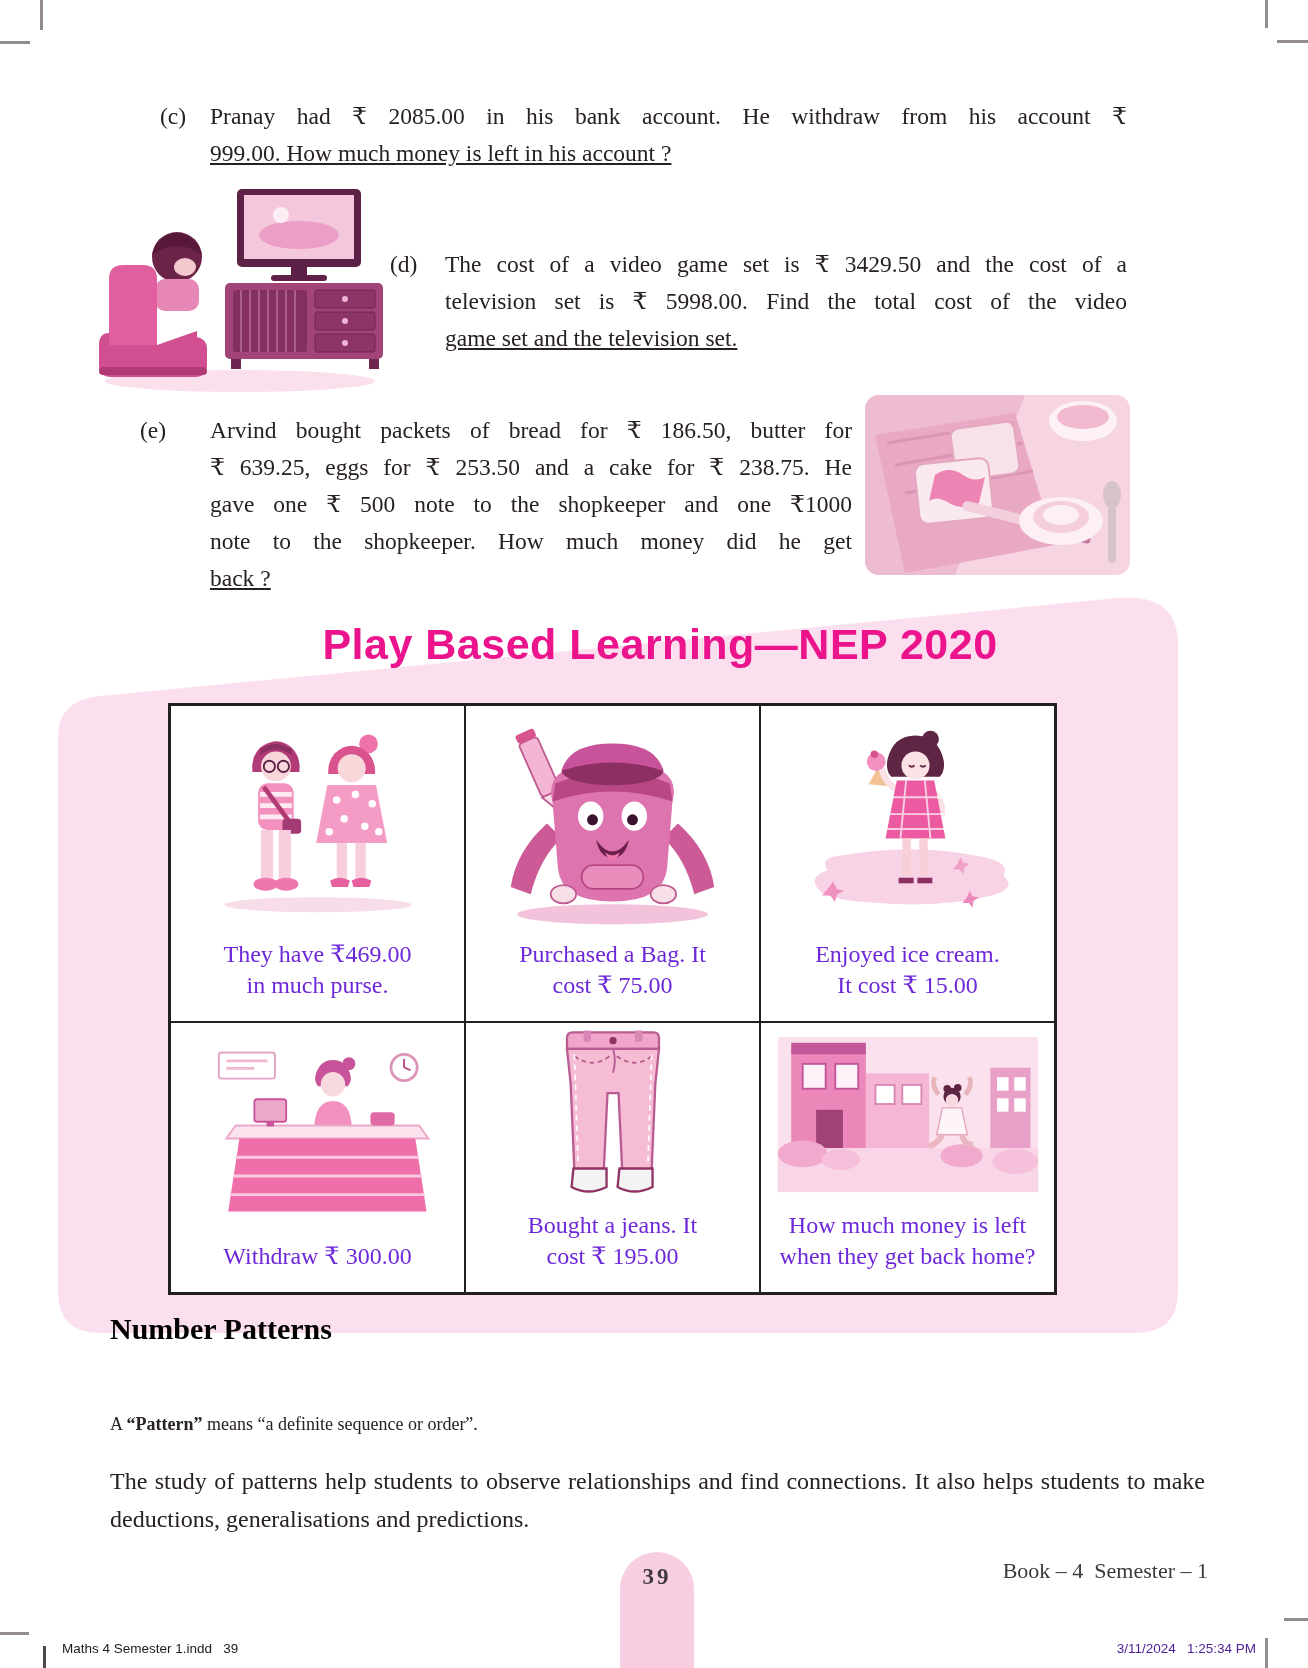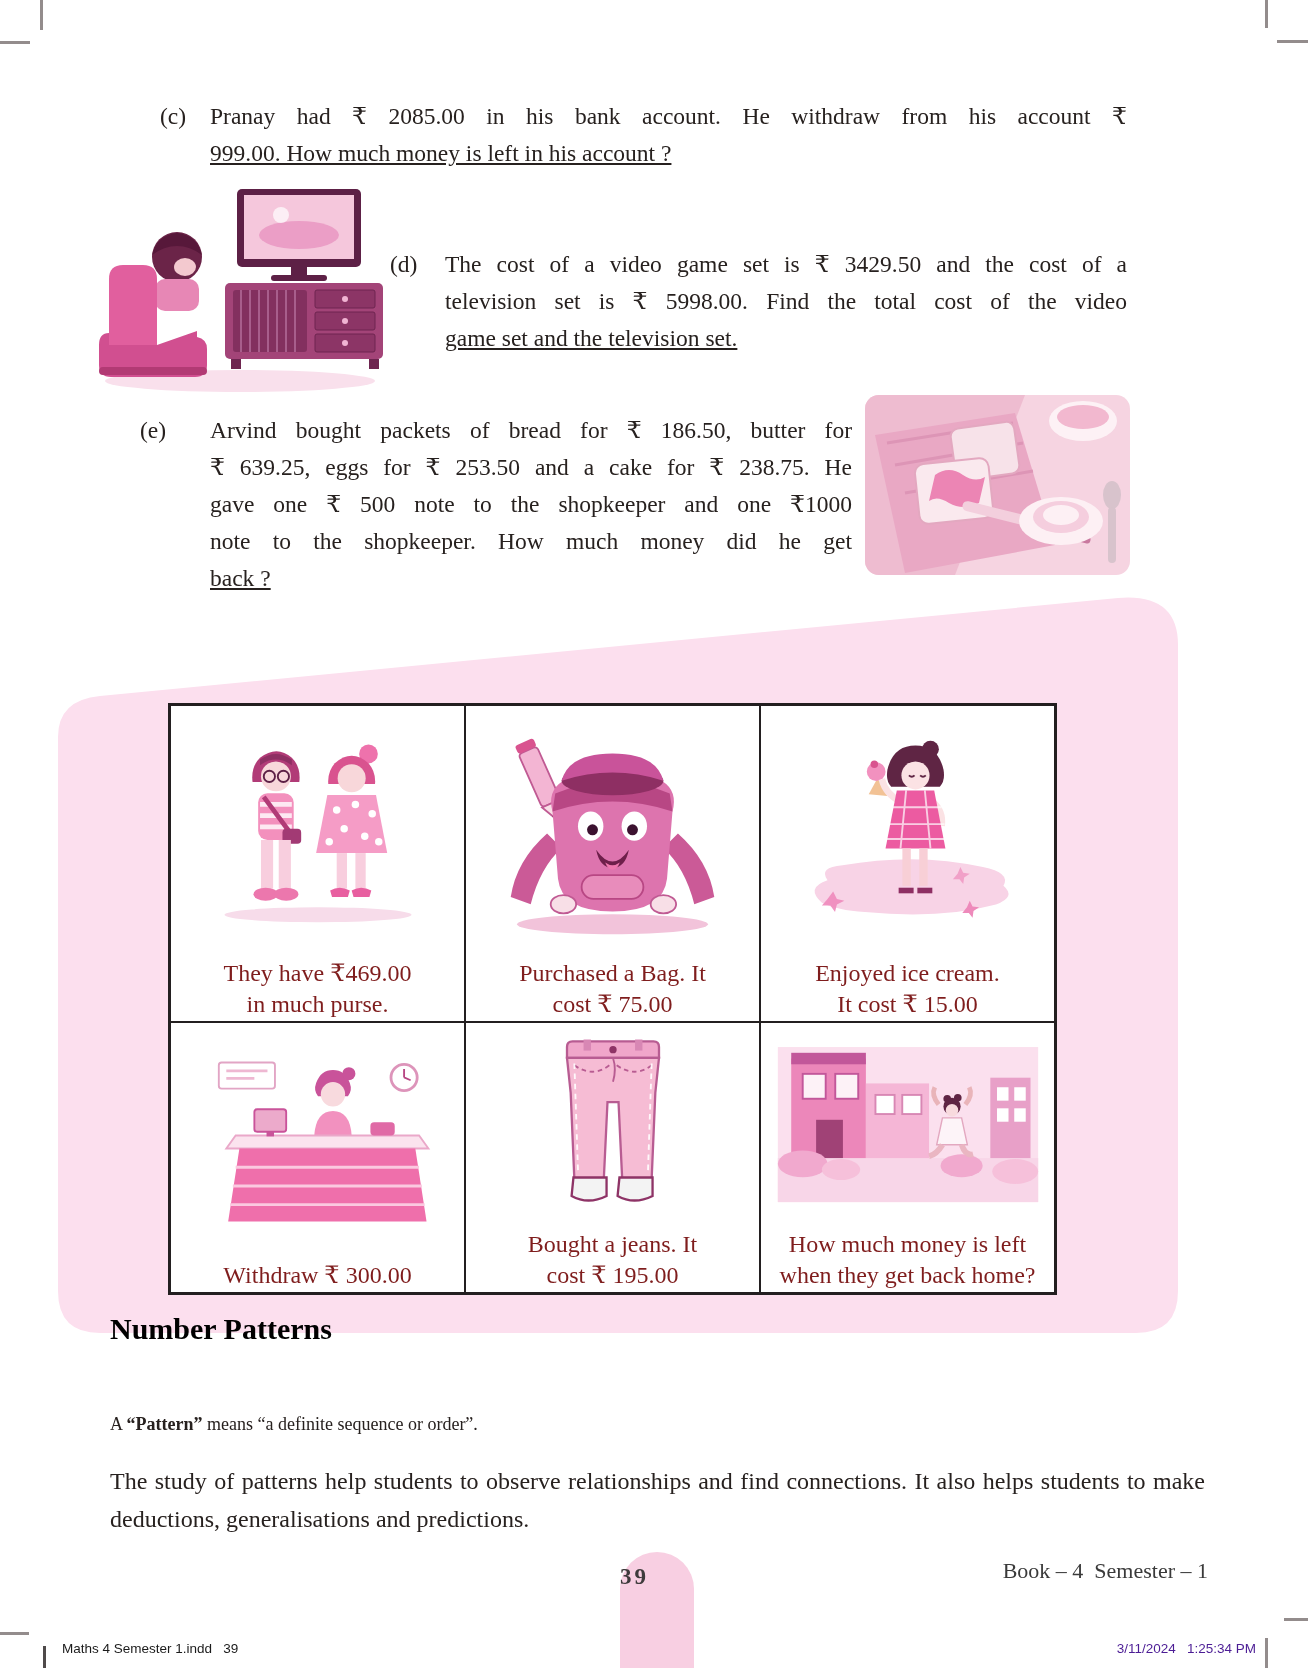--- a/index.html
+++ b/index.html
@@ -22,31 +22,31 @@
   .panel-title{position:absolute;left:240px;top:620px;width:840px;text-align:center;
      font-family:"Liberation Sans","DejaVu Sans",sans-serif;font-weight:bold;
      font-size:43px;letter-spacing:0.5px;color:#ec148c;}
   
   .play-grid{position:absolute;left:168px;top:703px;width:889px;height:592px;
      display:grid;grid-template-columns:1fr 1fr 1fr;grid-template-rows:317px 271px;
      border:2px solid #231f20;background:#fff;box-sizing:border-box;}
   .cell{border:1px solid #231f20;background:#fff;display:flex;flex-direction:column;
      align-items:center;justify-content:flex-end;box-sizing:border-box;overflow:hidden;}
   .cell-art{flex:1;display:flex;align-items:center;justify-content:center;width:100%;overflow:hidden;}
-  .cell-caption{font-size:24px;line-height:31px;text-align:center;padding-bottom:1px;color:#7f1d1d;}
+  .cell-caption{font-size:24px;line-height:31px;text-align:center;padding-bottom:20px;color:#6d28d9;}
   
   .np-heading{position:absolute;left:110px;top:1312px;font-size:30px;font-weight:bold;color:#000000;}
   .np-sentence{position:absolute;left:110px;top:1414px;font-size:18px;}
   .np-paragraph{position:absolute;left:110px;top:1462px;width:1095px;font-size:24px;
      line-height:38px;text-align:justify;}
   
   .book-label{position:absolute;left:930px;top:1558px;width:278px;text-align:right;
      font-size:22px;color:#3a3a3a;white-space:pre;}
   .page-capsule{position:absolute;left:620px;top:1552px;width:74px;height:116px;
-     background:#f8cfe2;border-radius:37px 37px 0 0;text-align:left;}
+     background:#f8cfe2;border-radius:37px 37px 0 0;text-align:center;}
   .page-number{font-family:"Liberation Serif","DejaVu Serif",serif;font-weight:bold;
      font-size:23px;letter-spacing:3px;color:#3f3b3c;padding-top:12px;}
   .footer-file{position:absolute;left:62px;top:1641px;font-family:"Liberation Sans","DejaVu Sans",sans-serif;
      font-size:13.5px;color:#1b1b1b;white-space:pre;}
   .footer-date{position:absolute;right:52px;top:1641px;font-family:"Liberation Sans","DejaVu Sans",sans-serif;
      font-size:13.5px;color:#4c1d95;white-space:pre;}
 </style>
 </head>
 <body>
 
@@ -141,20 +141,21 @@
       <ellipse cx="196" cy="120" rx="18" ry="10" fill="#fdf0f4"></ellipse>
       <ellipse cx="247" cy="100" rx="9" ry="14" fill="#d8c3cc"></ellipse>
       <rect x="243" y="112" width="8" height="56" rx="4" fill="#d8c3cc"></rect>
     </svg>
   </div>
 
   <svg id="panel-svg">
     <path d="M 100 696 L 1118 598 Q 1178 593 1178 645 L 1178 1291 Q 1178 1333 1136 1333 L 100 1333 Q 58 1333 58 1291 L 58 737 Q 58 700 100 696 Z" fill="#fcdfee"></path>
   </svg>
 
+  <div class="panel-title">Play Based Learning—NEP 2020</div>
 
   <div class="play-grid">
 
     <div class="cell">
       <div class="cell-art">
         <svg viewBox="0 0 280 200" width="262" height="187">
           <ellipse cx="140" cy="188" rx="100" ry="8" fill="#f7dcea"></ellipse>
           <path d="M78 20 q18 -14 34 0 q10 10 8 26 l-50 0 q-2 -16 8 -26 Z" fill="#b13b77"></path>
           <circle cx="95" cy="40" r="16" fill="#f8d7da"></circle>
           <circle cx="88" cy="40" r="6" fill="none" stroke="#5d2046" stroke-width="2"></circle>

